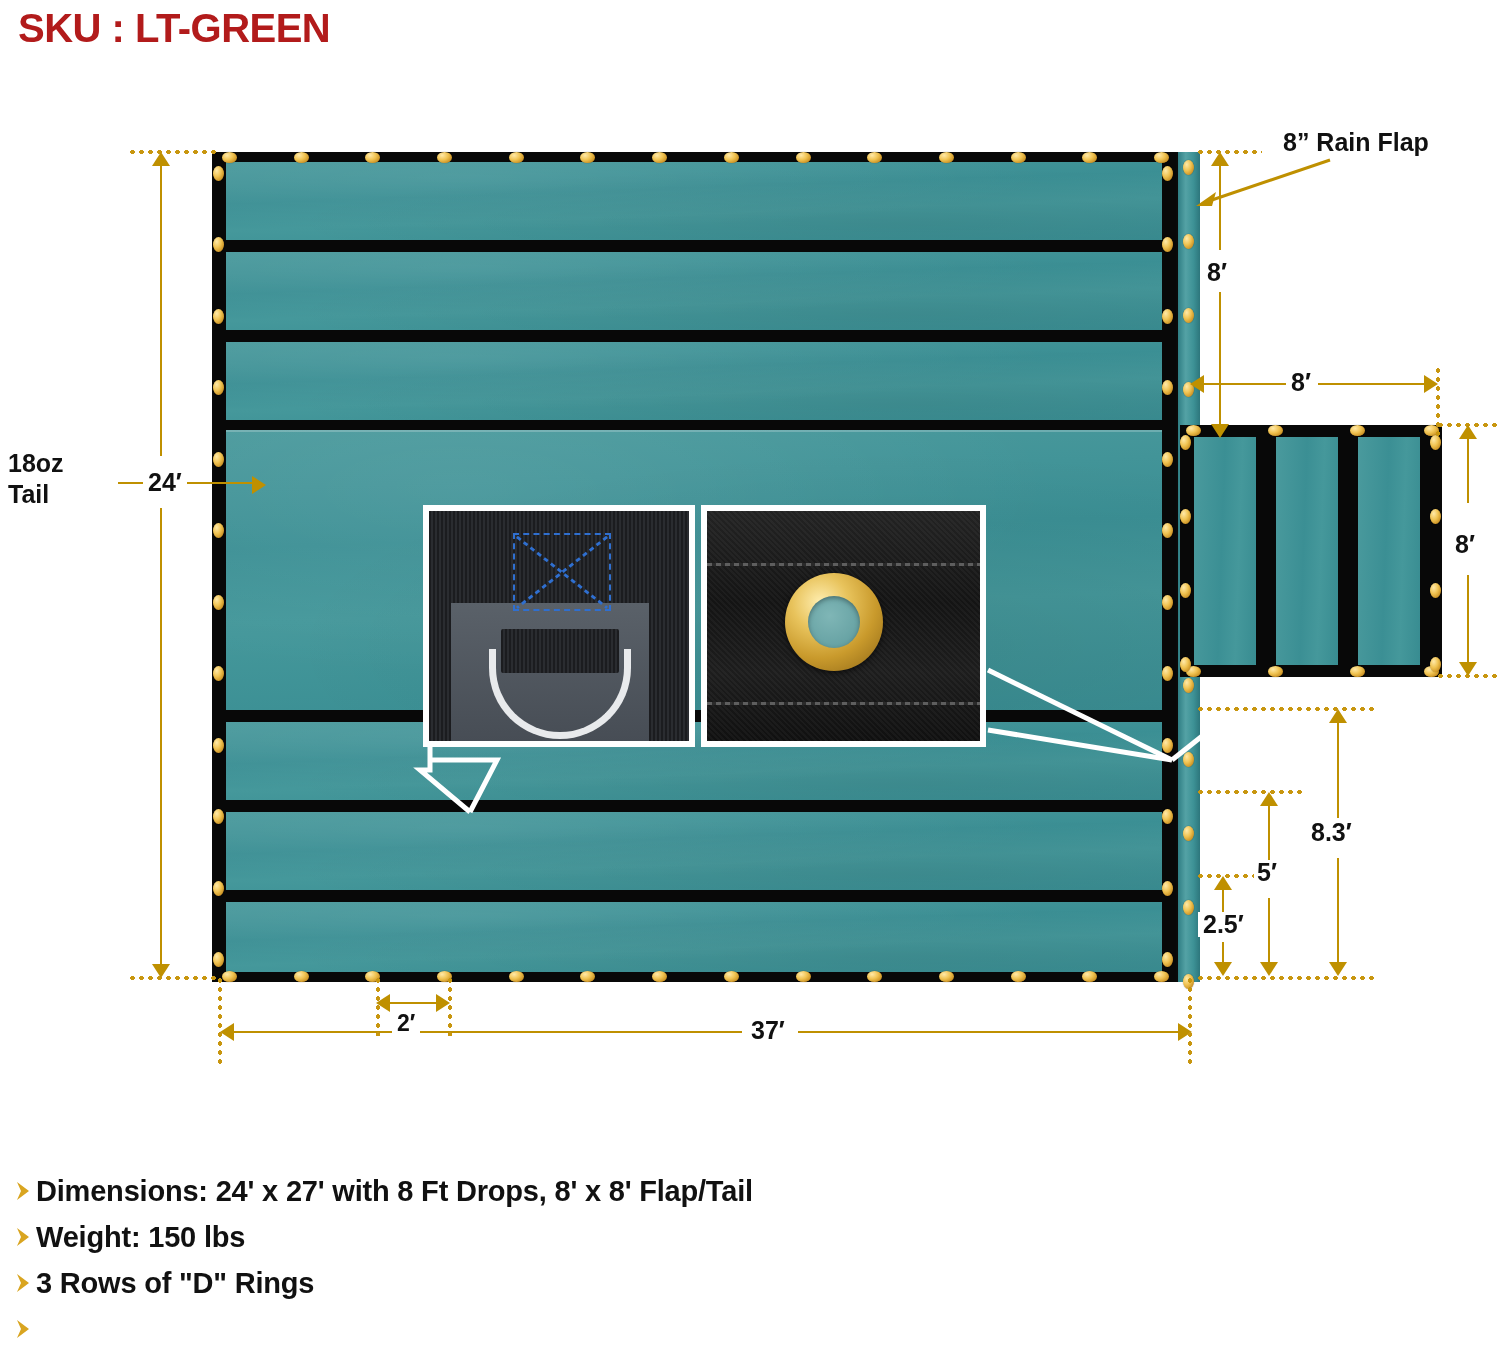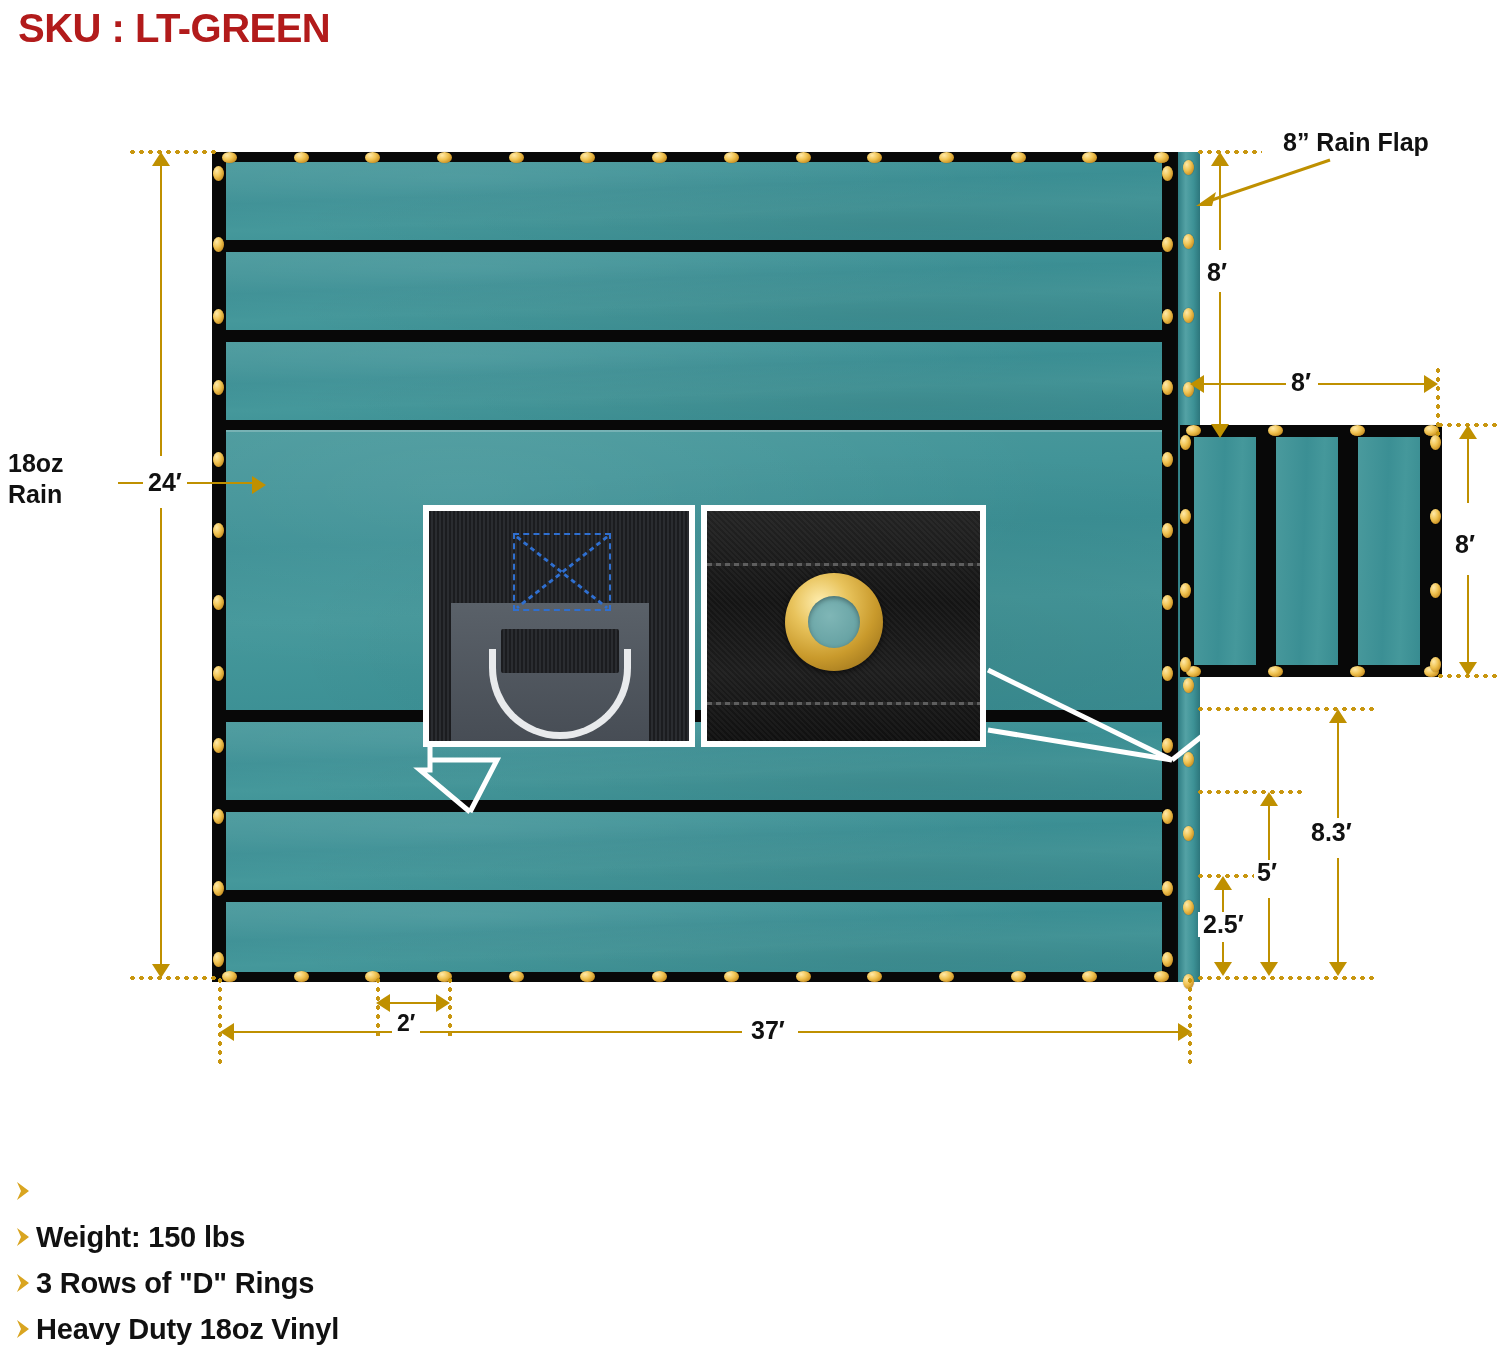--- a/index.html
+++ b/index.html
@@ -370,21 +370,21 @@
     <polyline points="430,677 430,700 420,700 470,742" fill="none" stroke="#ffffff" stroke-width="5"></polyline>
     <polyline points="470,742 497,690 430,690" fill="none" stroke="#ffffff" stroke-width="5"></polyline>
 
     <polyline points="988,600 1172,690" fill="none" stroke="#ffffff" stroke-width="5"></polyline>
     <polyline points="988,660 1172,690" fill="none" stroke="#ffffff" stroke-width="5"></polyline>
     <polyline points="1172,690 1250,628" fill="none" stroke="#ffffff" stroke-width="5"></polyline>
   </svg>
 
   <div class="callout-label two" style="left:8px;top:378px;">
     <span>18oz</span><br>
-    <span>Rain</span>
+    <span>Tail</span>
   </div>
   <div class="dimline h" style="left:118px;top:412px;width:136px;"></div>
   <div class="arrow right" style="left:252px;top:406px;"></div>
 
   <div class="dotted-h" style="left:128px;top:80px;width:92px;"></div>
   <div class="dotted-h" style="left:128px;top:906px;width:92px;"></div>
   <div class="dimline v" style="left:160px;top:92px;height:294px;"></div>
   <div class="dimline v" style="left:160px;top:438px;height:466px;"></div>
   <div class="arrow up" style="left:152px;top:82px;"></div>
   <div class="arrow down" style="left:152px;top:894px;"></div>
@@ -461,20 +461,21 @@
 
 </div>
 
 <div id="specs">
     <div class="spec-row">
       <span class="spec-bullet">
         <svg width="16" height="20" viewBox="0 0 16 20">
           <path d="M2 1 L14 10 L2 19 L6 10 Z" fill="#D9A520"></path>
         </svg>
       </span>
+      <span class="spec-text">Dimensions: 24' x 27' with 8 Ft Drops, 8' x 8' Flap/Tail</span>
     </div>
     <div class="spec-row">
       <span class="spec-bullet">
         <svg width="16" height="20" viewBox="0 0 16 20">
           <path d="M2 1 L14 10 L2 19 L6 10 Z" fill="#D9A520"></path>
         </svg>
       </span>
       <span class="spec-text">Weight: 150 lbs</span>
     </div>
     <div class="spec-row">
@@ -484,15 +485,14 @@
         </svg>
       </span>
       <span class="spec-text">3 Rows of "D" Rings</span>
     </div>
     <div class="spec-row">
       <span class="spec-bullet">
         <svg width="16" height="20" viewBox="0 0 16 20">
           <path d="M2 1 L14 10 L2 19 L6 10 Z" fill="#D9A520"></path>
         </svg>
       </span>
-      <span class="spec-text">Heavy Duty 18oz Vinyl</span>
     </div>
   </div>
 
 </body></html>

